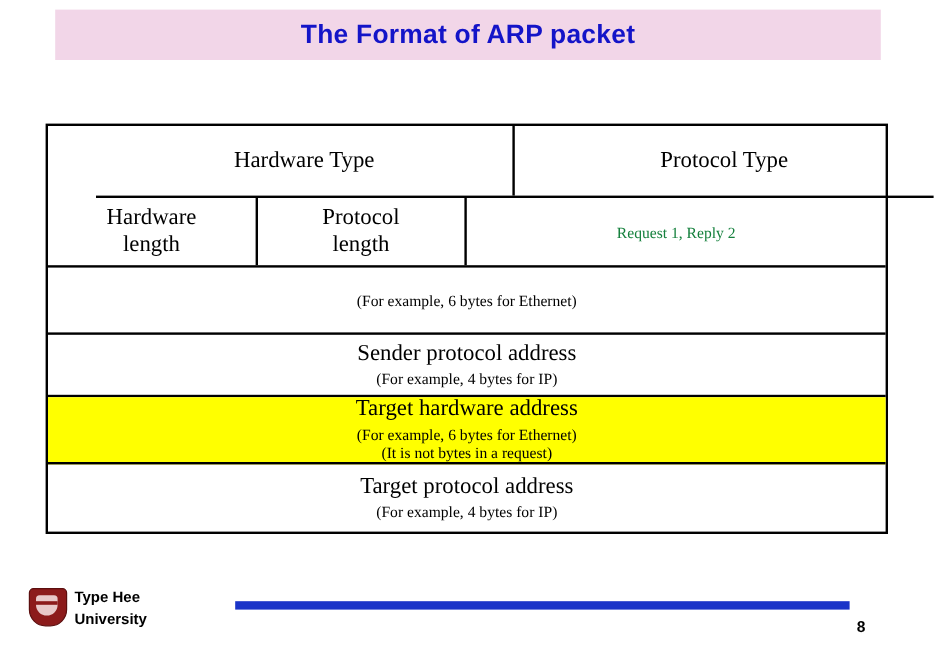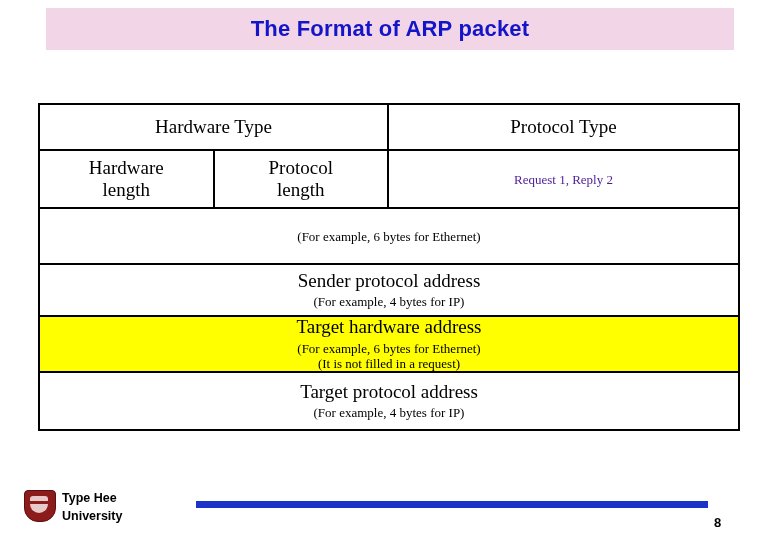--- a/index.html
+++ b/index.html
@@ -80,24 +80,24 @@
     color: #c0392b;
   }
   .sub-label {
     font-family: "Liberation Serif", serif;
     font-size: 13px;
     color: #000000;
     line-height: 1.2;
     margin-top: 2px;
   }
   .sub-label.red {
-    color: #4c1d95;
-  }
-
-  .r1 { height: 46px; }
+    color: #15803d;
+  }
+
+  .r1 { height: 60px; margin-left: 40px; }
   .r2 { height: 58px; }
   .r3 { height: 56px; }
   .r4 { height: 52px; }
   .r5 { height: 56px; background: #ffff00; }
   .r6 { height: 56px; }
 
   
   .footer-logo {
     position: absolute;
     left: 22px;
@@ -210,21 +210,21 @@
     <div class="cell w-full">
       <div class="main-label">Sender protocol address</div>
       <div class="sub-label">(For example, 4 bytes for IP)</div>
     </div>
   </div>
 
   <div class="row r5">
     <div class="cell w-full">
       <div class="main-label">Target hardware address</div>
       <div class="sub-label">(For example, 6 bytes for Ethernet)</div>
-      <div class="sub-label" style="margin-top:0">(It is not filled in a request)</div>
+      <div class="sub-label" style="margin-top:0">(It is not bytes in a request)</div>
     </div>
   </div>
 
   <div class="row r6 last">
     <div class="cell w-full">
       <div class="main-label">Target protocol address</div>
       <div class="sub-label">(For example, 4 bytes for IP)</div>
     </div>
   </div>
 

